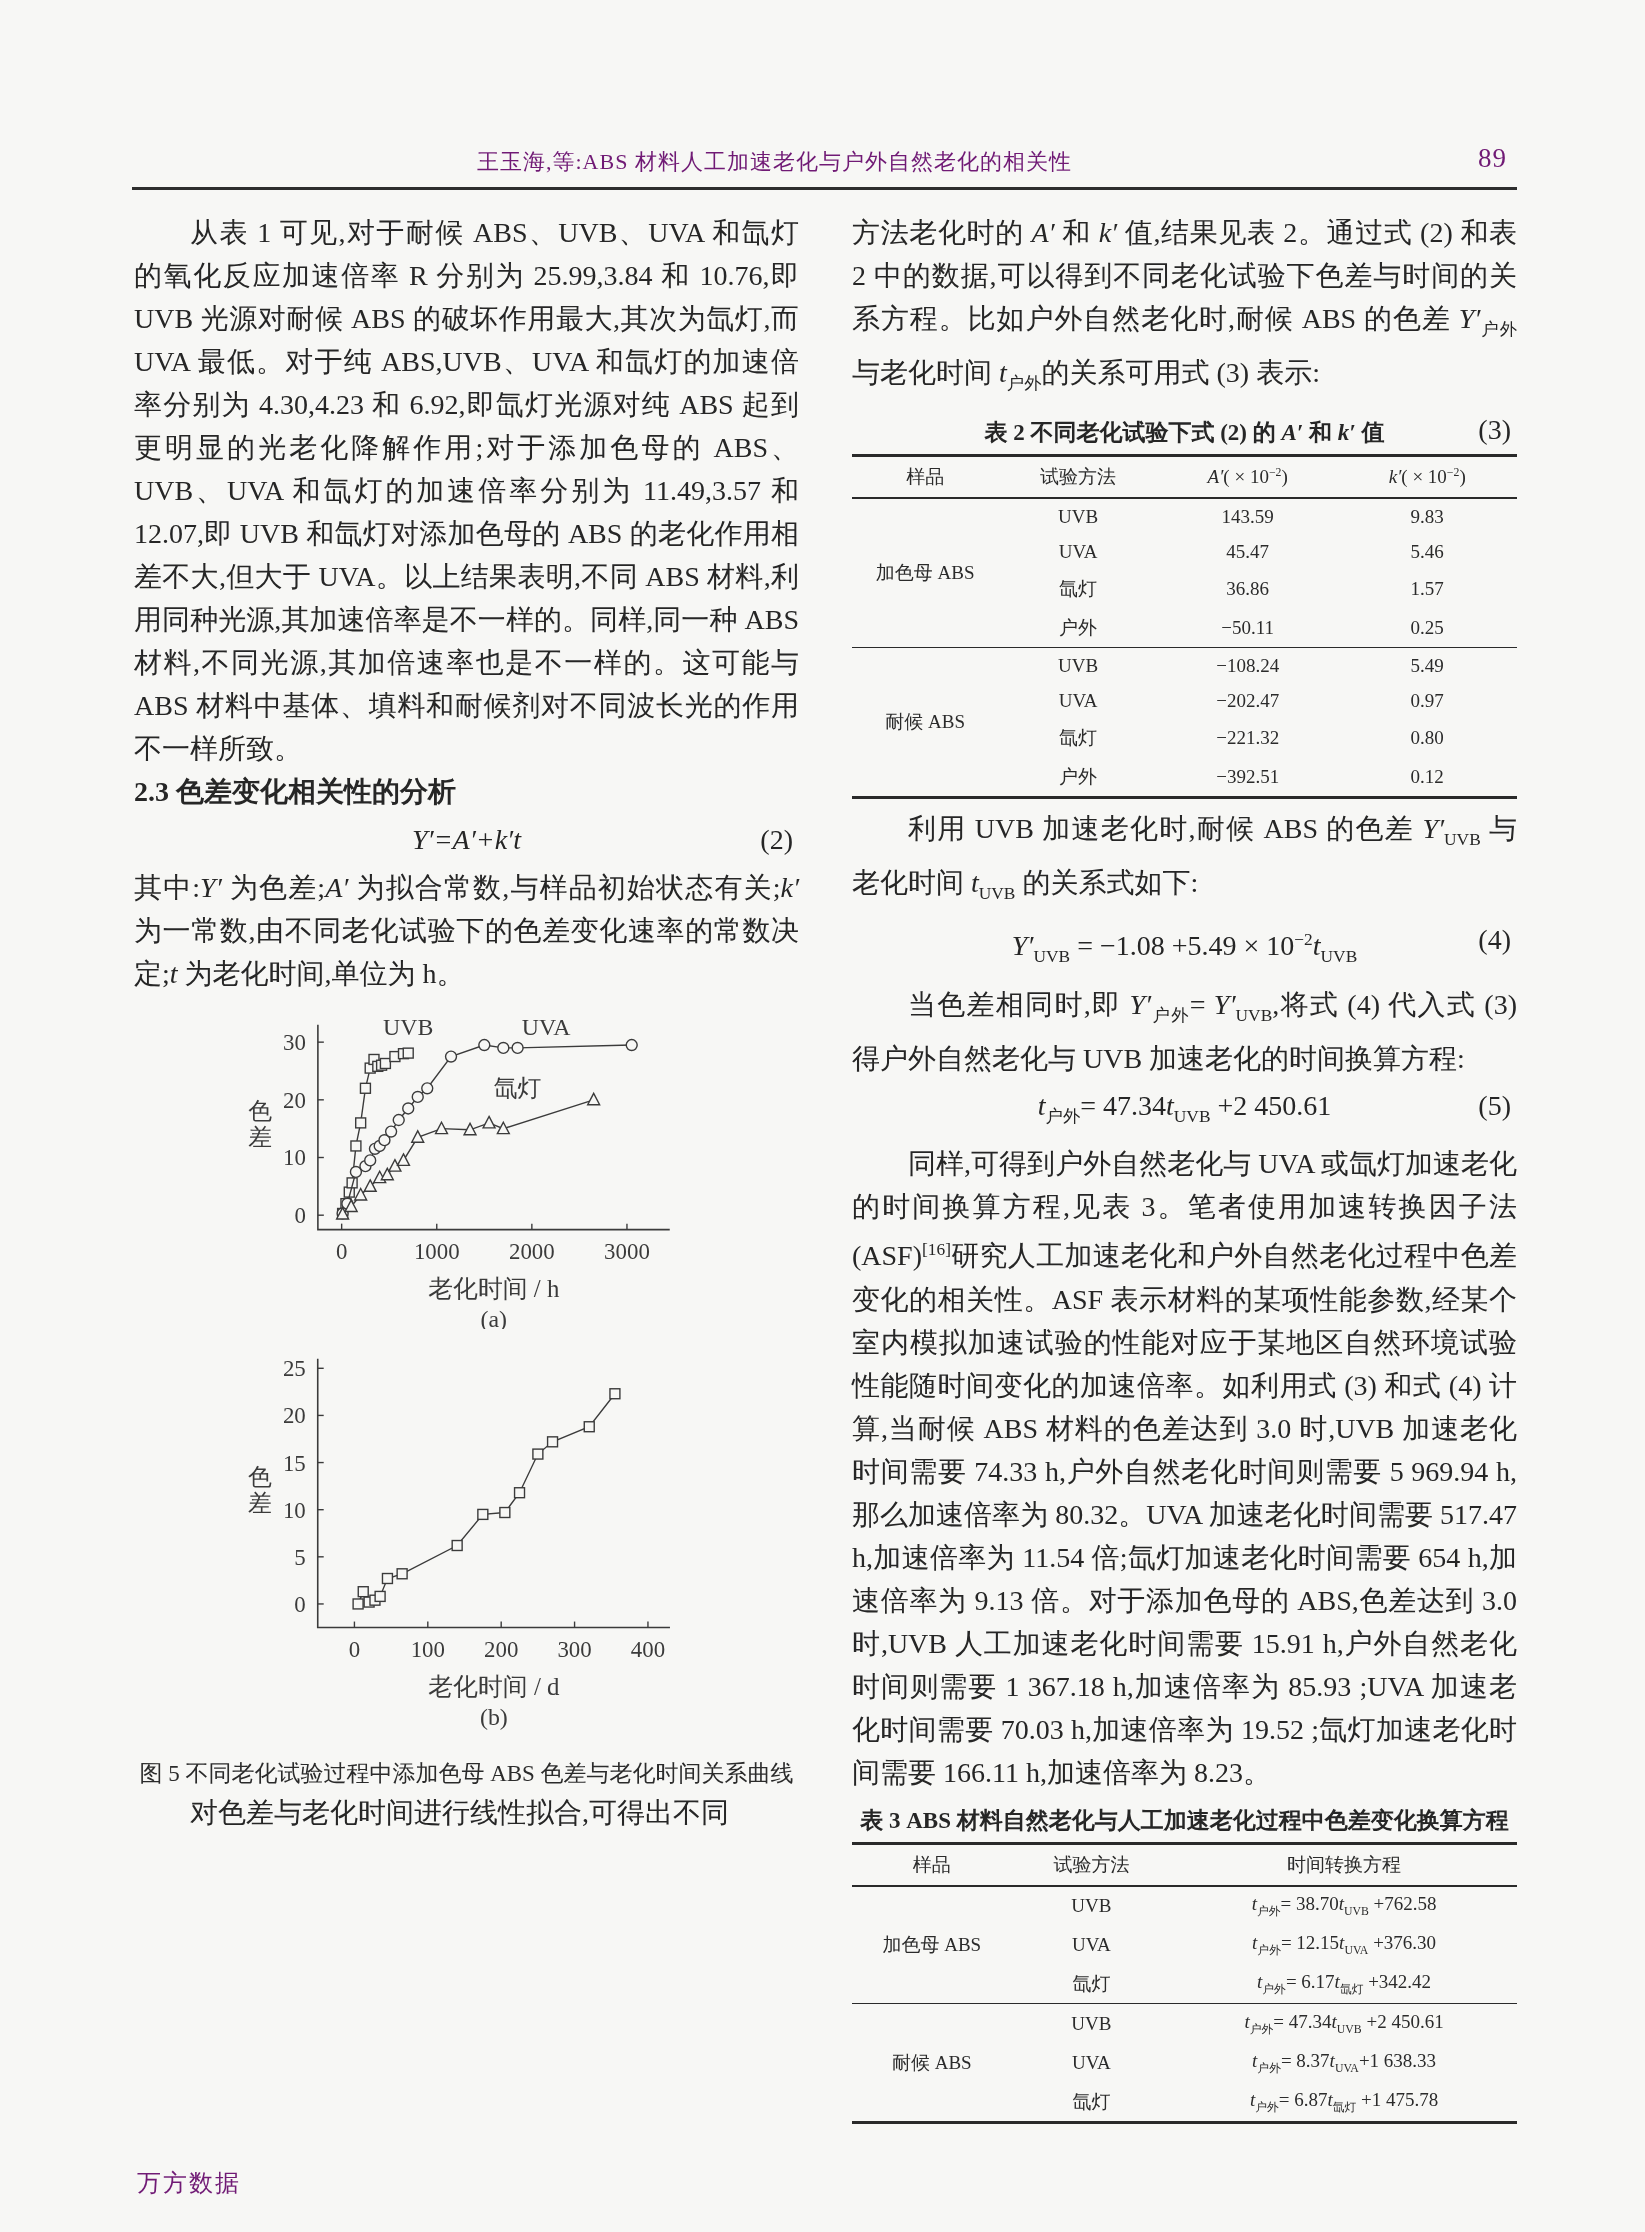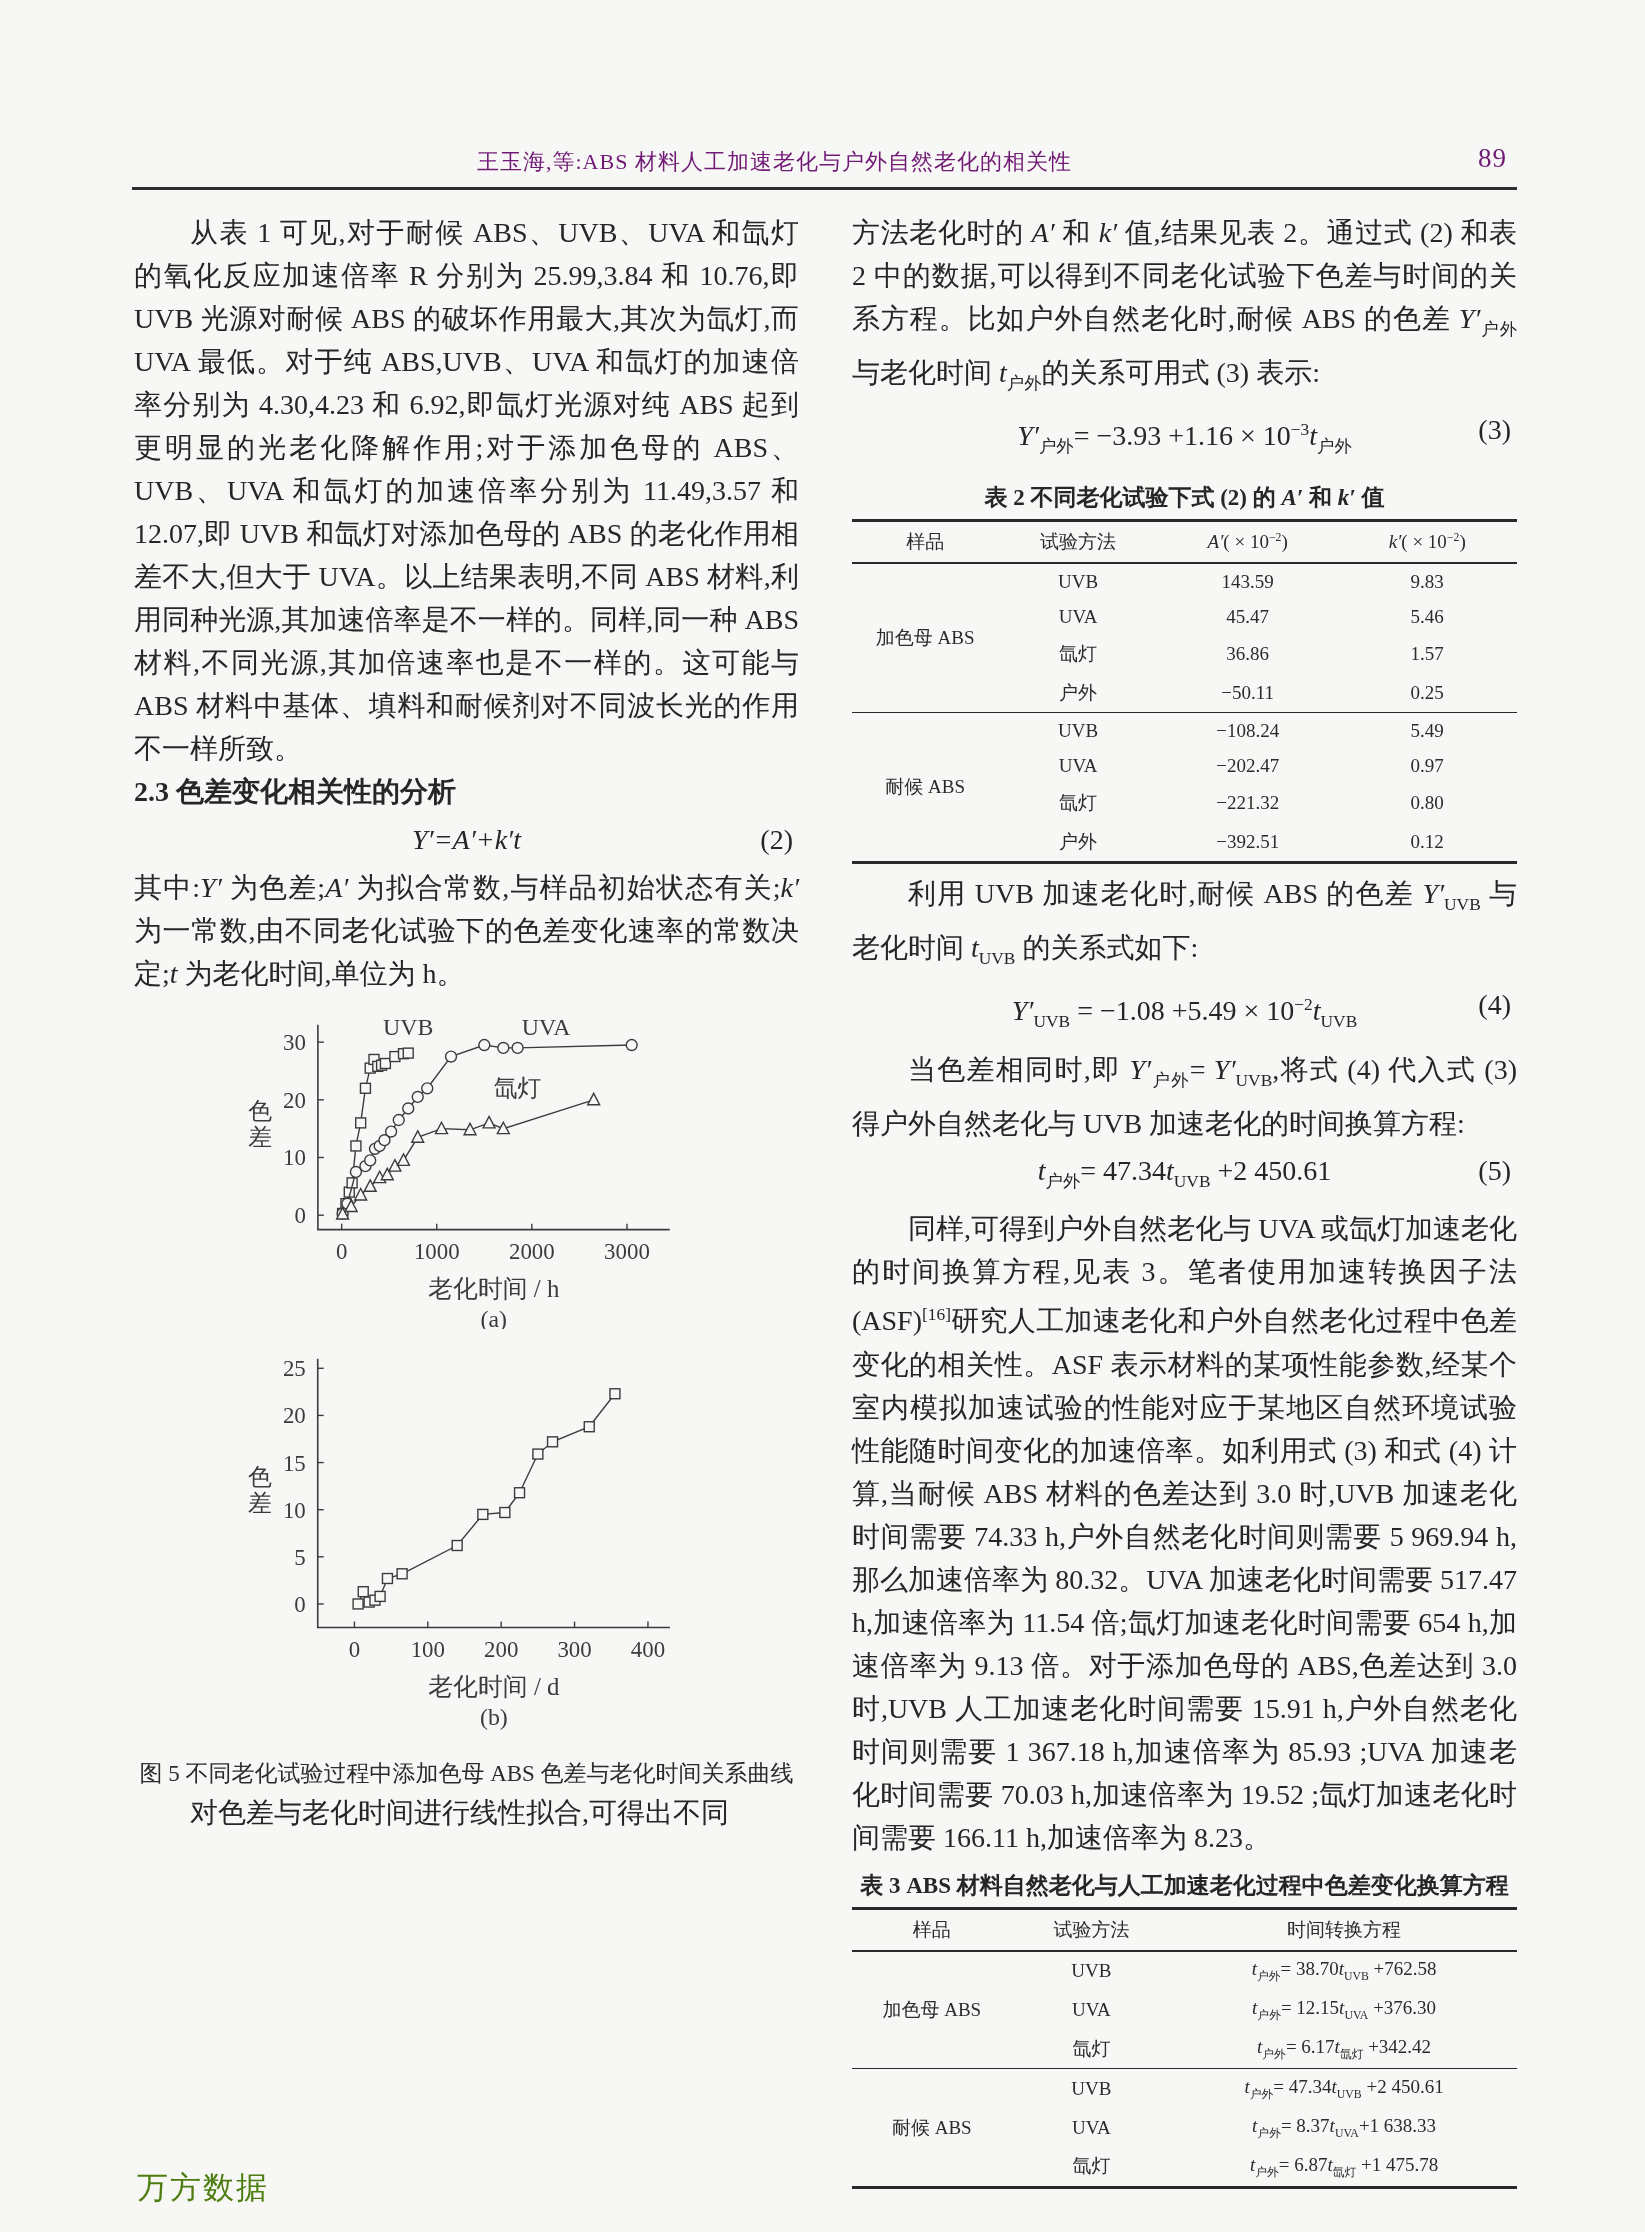--- a/index.html
+++ b/index.html
@@ -44,21 +44,21 @@
   table.paper-table{
     width:100%;border-collapse:collapse;font-size:19px;color:#2b2b2b;
     border-top:3px solid #2a2a2a;border-bottom:3px solid #2a2a2a;
   }
   table.paper-table th{
     font-weight:normal;padding:7px 4px;border-bottom:2px solid #2a2a2a;text-align:center;
   }
   table.paper-table td{padding:6.5px 4px;text-align:center;}
   table.paper-table tr.group-start td{border-top:1.5px solid #2a2a2a;}
   .page-footer{
-    position:absolute;left:137px;top:2167px;font-size:31px;color:#4d7c0f;
+    position:absolute;left:137px;top:2167px;font-size:24px;color:#701a75;
     font-family:"Liberation Sans",sans-serif;letter-spacing:2px;
   }
   svg text{font-family:"Liberation Serif","DejaVu Serif",serif;}
 </style>
 </head>
 <body>
 
 <header class="page-header">
   <span class="hdr-title">王玉海,等:ABS 材料人工加速老化与户外自然老化的相关性</span>
   <span class="hdr-pageno">89</span>
@@ -210,21 +210,20 @@
         </svg>
     </div>
     <figcaption class="fig-caption">图 5   不同老化试验过程中添加色母 ABS 色差与老化时间关系曲线</figcaption>
   </figure>
   <p class="body-par">对色差与老化时间进行线性拟合,可得出不同</p>
 </div>
 
 <div class="col col-right">
   <p class="body-par noindent">方法老化时的 <span class="var">A′</span> 和 <span class="var">k′</span> 值,结果见表 2。通过式 (2) 和表 2 中的数据,可以得到不同老化试验下色差与时间的关系方程。比如户外自然老化时,耐候 ABS 的色差 <span class="var">Y′</span><sub>户外</sub>与老化时间 <span class="var">t</span><sub>户外</sub>的关系可用式 (3) 表示:</p>
   <div class="equation">
-    <span class="eq-body"><span class="var">Y′</span><sub>户外</sub>= −3.93 +1.16 × 10<sup>−3</sup><span class="var">t</span><sub>户外</sub></span>
     <span class="eq-num">(3)</span>
   </div>
   <div class="tbl-title">表 2   不同老化试验下式 (2) 的 <span class="var">A′</span> 和 <span class="var">k′</span> 值</div>
   <table class="paper-table">
       <colgroup>
         <col style="width: 22%;">
         <col style="width: 24%;">
         <col style="width: 27%;">
         <col style="width: 27%;">
       </colgroup>

